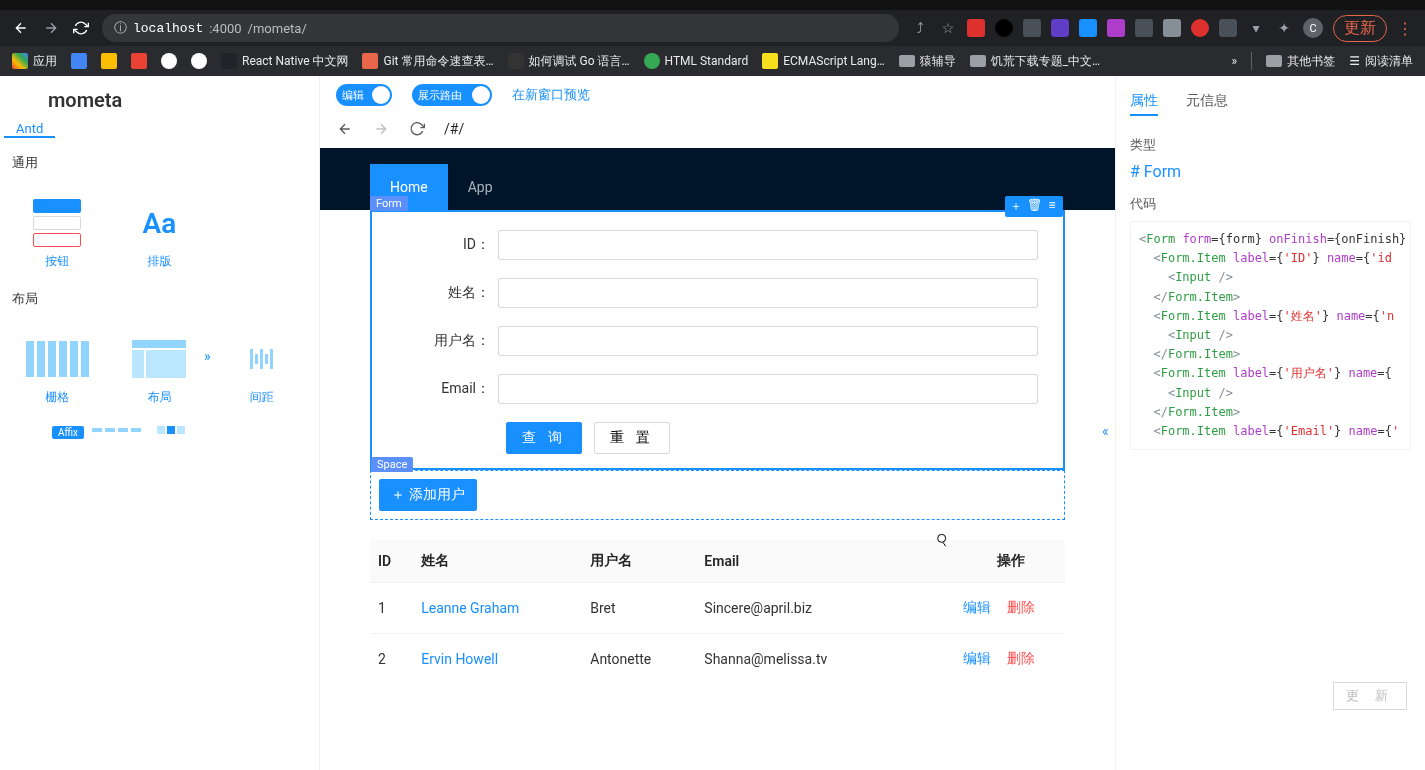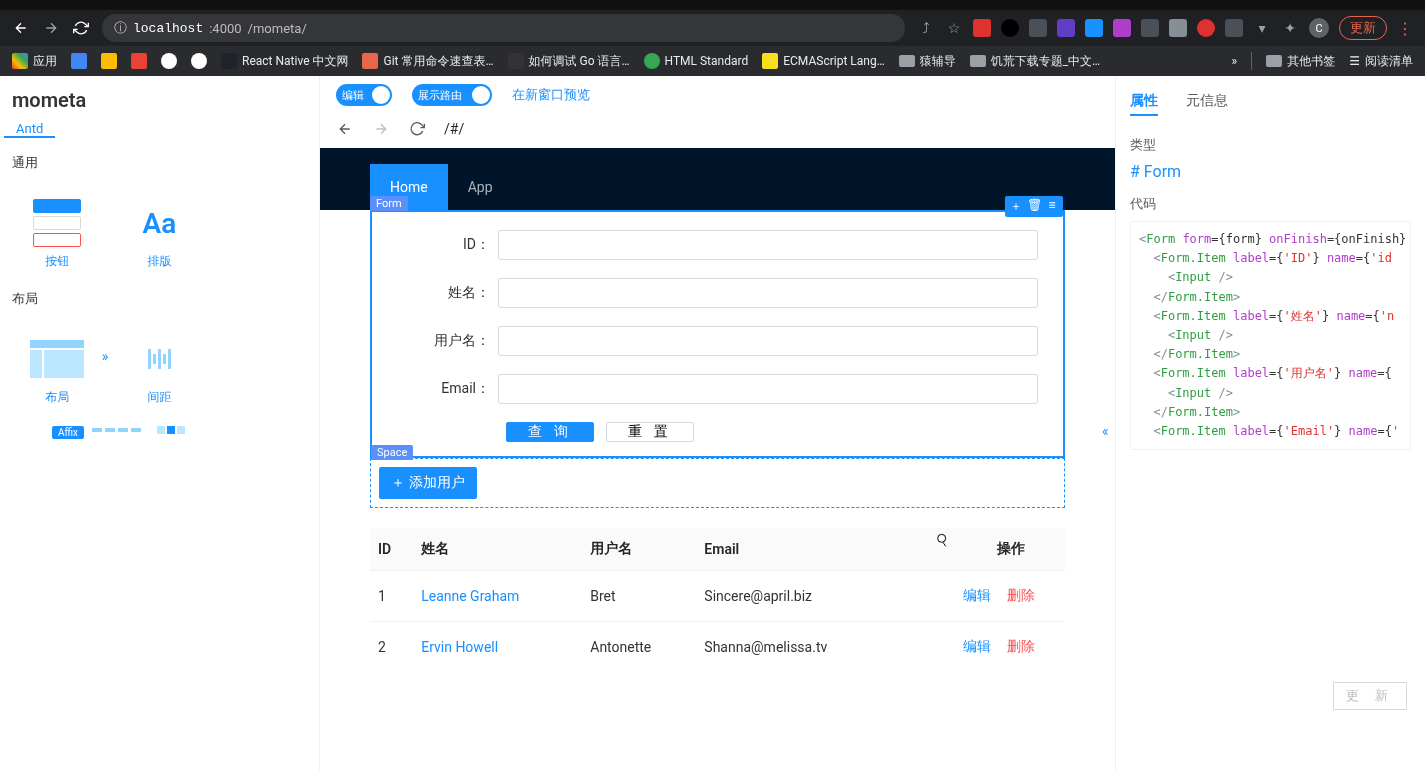--- a/index.html
+++ b/index.html
@@ -8,36 +8,36 @@
 
 .browser-chrome { background: #202124; color: #e8eaed; }
 .tab-strip { height: 10px; background: #111; }
 .addr-bar { display: flex; align-items: center; height: 36px; padding: 0 12px; gap: 12px; background: #202124; }
 .nav-icon { width: 18px; height: 18px; display: inline-flex; align-items: center; justify-content: center; color: #9aa0a6; }
 .nav-icon.active { color: #fff; }
 .url-box { flex: 1; background: #35363a; border-radius: 16px; height: 28px; display: flex; align-items: center; padding: 0 12px; color: #bbb; font-size: 13px; gap: 6px; }
 .url-host { color: #fff; font-family: Liberation Mono, monospace; }
 .nav-right { display: flex; align-items: center; gap: 10px; }
 .ext-icon { width: 18px; height: 18px; border-radius: 3px; }
-.update-pill { background: transparent; border: 1px solid #e8664b; color: #e8664b; border-radius: 14px; padding: 2px 10px; font-size: 13px; }
+.update-pill { background: transparent; border: 1px solid #e8664b; color: #e8664b; border-radius: 14px; padding: 2px 10px; font-size: 16px; }
 .avatar-c { width: 20px; height: 20px; border-radius: 50%; background: #5f6368; color: #fff; display: flex; align-items: center; justify-content: center; font-size: 11px; }
 .menu-dots { color: #e8664b; font-size: 16px; }
 
 .bookmarks { display: flex; align-items: center; height: 30px; padding: 0 12px; gap: 14px; background: #2a2b2e; color: #e8eaed; font-size: 12px; overflow: hidden; }
 .bm-item { display: flex; align-items: center; gap: 5px; white-space: nowrap; }
 .bm-icon { width: 16px; height: 16px; border-radius: 2px; display: inline-block; }
 .bm-sep { flex: 1; }
 .bm-folder { width: 16px; height: 12px; background: #9aa0a6; border-radius: 2px; display: inline-block; }
 
 
 .app { display: grid; grid-template-columns: 320px 1fr 310px; height: calc(770px - 76px); }
 
 
 .left { border-right: 1px solid #f0f0f0; padding: 12px 0 0 0; overflow: hidden; }
-.brand { font-size: 20px; font-weight: 600; padding: 0 12px 8px; }
+.brand { font-size: 20px; font-weight: 600; padding: 0 12px 8px; margin-left: 36px; }
 .lib-tab { color: #1890ff; padding: 0 12px; font-size: 13px; border-bottom: 2px solid #1890ff; display: inline-block; margin-left: 4px; margin-bottom: 10px; }
 .group-h { font-size: 13px; color: #333; padding: 6px 12px; }
 .comp-grid { display: grid; grid-template-columns: repeat(3, 1fr); gap: 4px; padding: 4px 8px 14px; }
 .comp-cell { display: flex; flex-direction: column; align-items: center; justify-content: flex-end; height: 88px; font-size: 12px; color: #1890ff; gap: 6px; }
 .comp-icon { width: 60px; height: 48px; display: flex; align-items: center; justify-content: center; }
 .btn-stack { display: flex; flex-direction: column; gap: 3px; }
 .mini-btn { width: 48px; height: 14px; border-radius: 2px; }
 .mini-btn.primary { background: #1890ff; }
 .mini-btn.default { background: #fff; border: 1px solid #d9d9d9; }
 .mini-btn.danger { background: #fff; border: 1px solid #ff4d4f; }
@@ -80,42 +80,42 @@
 .sel-label { position: absolute; background: #5b8ff9; color: #fff; font-size: 11px; padding: 1px 6px; border-radius: 2px 2px 0 0; }
 .sel-toolbar { position: absolute; right: 0; top: 0; background: #1890ff; color: #fff; display: flex; gap: 4px; padding: 2px 4px; font-size: 12px; border-radius: 2px; }
 .sel-toolbar span { width: 14px; text-align: center; cursor: pointer; }
 
 .form-block { position: relative; border: 2px solid #1890ff; margin: 0 50px; background: #fff; padding: 18px 16px 14px; }
 .form-row { display: flex; align-items: center; margin-bottom: 18px; }
 .form-row label { width: 110px; text-align: right; padding-right: 8px; font-size: 14px; color: #333; }
 .form-row label::after { content: "："; }
 .form-row input { flex: 1; max-width: 540px; height: 30px; border: 1px solid #d9d9d9; border-radius: 2px; padding: 0 8px; }
 .form-actions { padding-left: 118px; display: flex; gap: 12px; }
-.btn { height: 20px; padding: 0 21px; border-radius: 2px; border: 1px solid #d9d9d9; background: #fff; font-size: 14px; display: inline-flex; align-items: center; cursor: pointer; letter-spacing: 4px; }
+.btn { height: 32px; padding: 0 15px; border-radius: 2px; border: 1px solid #d9d9d9; background: #fff; font-size: 14px; display: inline-flex; align-items: center; cursor: pointer; letter-spacing: 4px; }
 .btn.primary { background: #1890ff; border-color: #1890ff; color: #fff; }
 
 .space-block { position: relative; border: 1px dashed #1890ff; margin: 0 50px; padding: 8px; }
 .space-block .sel-label { top: -14px; left: 0; }
 .add-user-btn { background: #1890ff; color: #fff; border: none; height: 32px; padding: 0 12px; display: inline-flex; align-items: center; gap: 4px; font-size: 14px; border-radius: 2px; }
 
 .tbl { margin: 20px 50px 0; width: calc(100% - 100px); border-collapse: collapse; font-size: 14px; }
 .tbl th { text-align: left; font-weight: 600; padding: 12px 8px; background: #fafafa; color: #262626; }
 .tbl td { padding: 16px 8px; border-top: 1px solid #f0f0f0; }
 .tbl a.name { color: #1890ff; }
 .op-edit { color: #1890ff; margin-right: 16px; }
 .op-del { color: #ff4d4f; }
 
 .cursor { position: absolute; width: 16px; height: 16px; pointer-events: none; }
 
 
 .right { border-left: 1px solid #f0f0f0; padding: 16px 14px; position: relative; }
 .collapse-handle { position: absolute; left: -14px; top: 50%; color: #1890ff; font-size: 14px; }
 .r-tabs { display: flex; gap: 28px; margin-bottom: 20px; }
 .r-tab { font-size: 14px; color: #595959; padding-bottom: 4px; }
-.r-tab.active { color: #1890ff; border-bottom: 2px solid #1890ff; font-weight: bold; }
+.r-tab.active { color: #1890ff; border-bottom: 2px solid #1890ff; }
 .r-h { font-size: 13px; color: #595959; margin: 14px 0 8px; }
 .type-val { color: #1890ff; font-size: 16px; display: flex; align-items: center; gap: 4px; }
 .code-box { border: 1px solid #f0f0f0; border-radius: 2px; padding: 8px; font-family: ui-monospace, SFMono-Regular, Menlo, monospace; font-size: 12px; line-height: 1.6; white-space: pre; overflow: hidden; }
 .tok-tag { color: #2f9e44; }
 .tok-attr { color: #ae3ec9; }
 .tok-str { color: #e03131; }
 .tok-punc { color: #868e96; }
 .update-btn { position: absolute; right: 18px; bottom: 60px; border: 1px solid #d9d9d9; background: #fff; padding: 4px 12px; color: #bfbfbf; letter-spacing: 6px; }
 </style>
 </head>
@@ -250,20 +250,33 @@
         <div class="comp-icon">
             <span class="aa">Aa</span>
           </div>
         <span>排版</span>
       </div>
       <div class="comp-cell"></div>
     </div>
 
     <div class="group-h">布局</div>
     <div class="comp-grid">
+      <div class="comp-cell">
+        <div class="comp-icon">
+            <div class="grid-icon">
+              <span></span>
+              <span></span>
+              <span></span>
+              <span></span>
+              <span></span>
+              <span></span>
+            </div>
+          </div>
+        <span>栅格</span>
+      </div>
       <div class="comp-cell" style="position:relative">
         <div class="comp-icon">
             <div class="layout-icon">
               <span></span>
               <span></span>
               <span></span>
             </div>
           </div>
         <span>布局</span>
         <span class="chev-more" style="position:absolute;right:-2px;top:30px">»</span>

